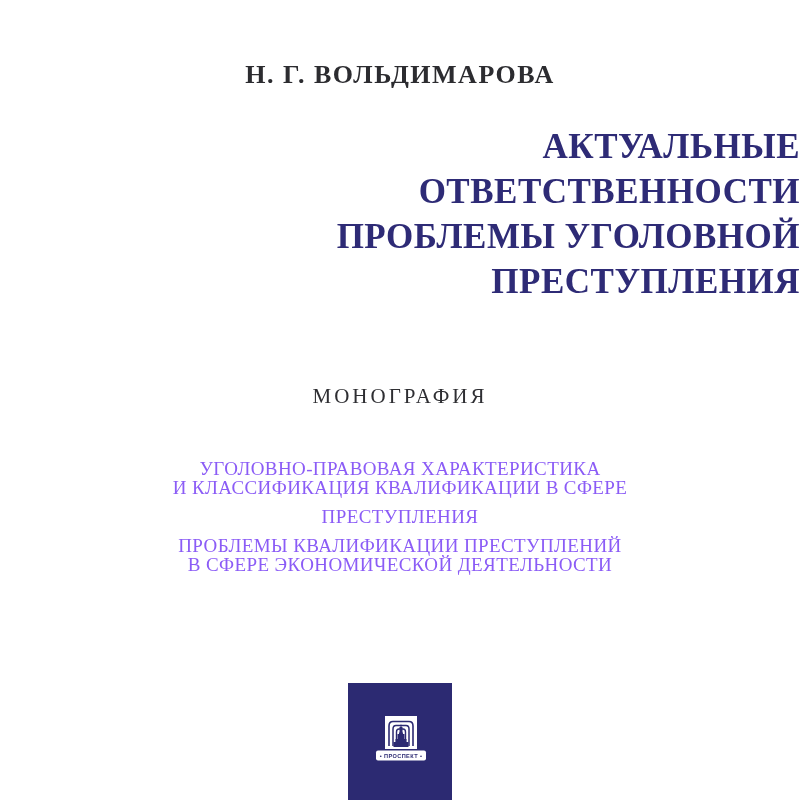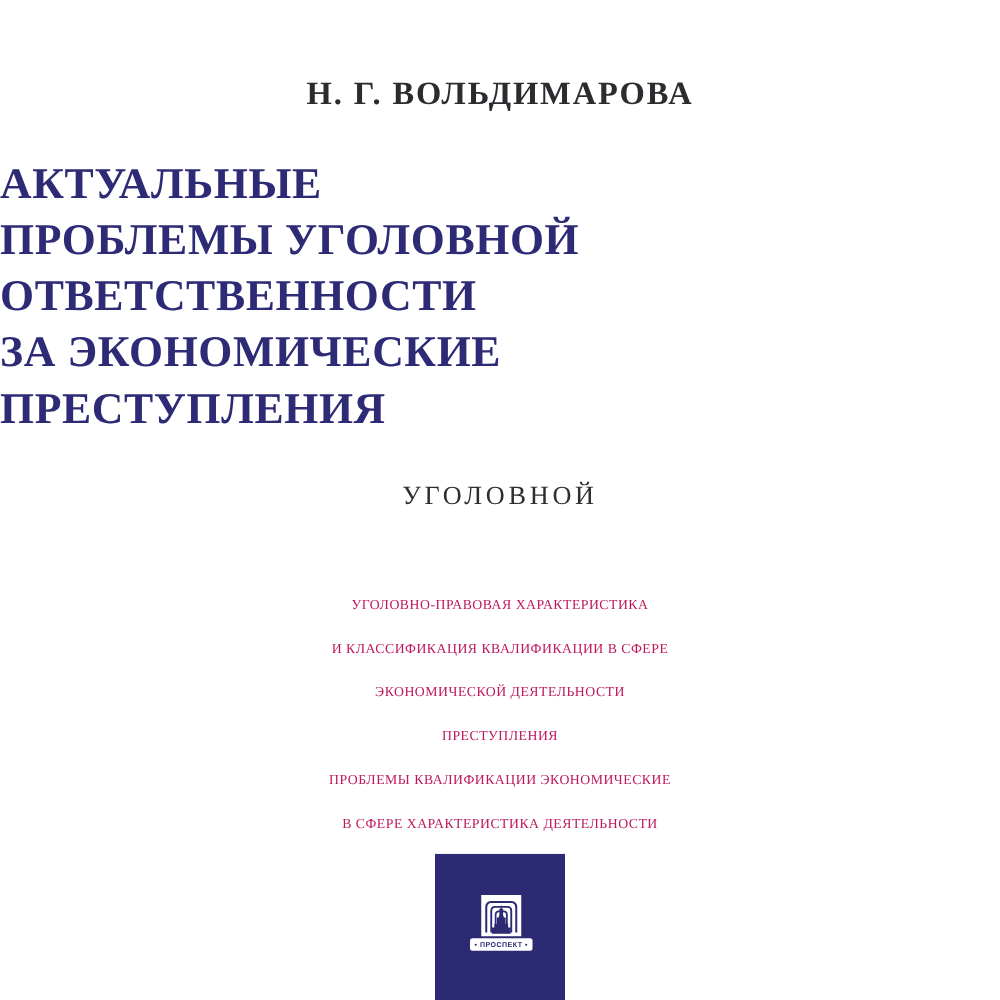--- a/index.html
+++ b/index.html
@@ -26,21 +26,21 @@
     font-size: 26px;
     font-weight: bold;
     letter-spacing: 1.5px;
     color: #2c2c30;
   }
   .title-block {
     position: absolute;
     top: 124px;
     left: 0;
     width: 800px;
-    text-align: left;
+    text-align: right;
   }
   .title-line {
     font-size: 35px;
     line-height: 45px;
     font-weight: bold;
     letter-spacing: 0.5px;
     color: #2e2b76;
   }
   .subtitle {
     position: absolute;
@@ -56,25 +56,24 @@
     position: absolute;
     top: 459px;
     left: 0;
     width: 800px;
     text-align: center;
   }
   .topic {
     margin: 0 0 10px 0;
   }
   .topic-line {
-    font-size: 11px;
+    font-size: 19px;
     line-height: 19px;
     letter-spacing: 0.4px;
-    color: #be185d;
-    margin-top: 16px;
+    color: #8b5cf6;
   }
   .publisher-block {
     position: absolute;
     left: 348px;
     top: 683px;
     width: 104px;
     height: 117px;
   }
   .publisher-block svg {
     display: block;
@@ -84,40 +83,38 @@
 </style>
 </head>
 <body>
 
 <div class="cover">
 
   <div class="author">Н. Г. ВОЛЬДИМАРОВА</div>
 
   <div class="title-block">
     <div class="title-line">АКТУАЛЬНЫЕ</div>
+    <div class="title-line">ОТВЕТСТВЕННОСТИ</div>
     <div class="title-line">ПРОБЛЕМЫ УГОЛОВНОЙ</div>
-    <div class="title-line">ОТВЕТСТВЕННОСТИ</div>
-    <div class="title-line">ЗА ЭКОНОМИЧЕСКИЕ</div>
     <div class="title-line">ПРЕСТУПЛЕНИЯ</div>
   </div>
 
-  <div class="subtitle">УГОЛОВНОЙ</div>
+  <div class="subtitle">МОНОГРАФИЯ</div>
 
   <div class="topics">
     <div class="topic">
       <div class="topic-line">УГОЛОВНО-ПРАВОВАЯ ХАРАКТЕРИСТИКА</div>
       <div class="topic-line">И КЛАССИФИКАЦИЯ КВАЛИФИКАЦИИ В СФЕРЕ</div>
-      <div class="topic-line">ЭКОНОМИЧЕСКОЙ ДЕЯТЕЛЬНОСТИ</div>
     </div>
     <div class="topic">
       <div class="topic-line">ПРЕСТУПЛЕНИЯ</div>
     </div>
     <div class="topic">
-      <div class="topic-line">ПРОБЛЕМЫ КВАЛИФИКАЦИИ ЭКОНОМИЧЕСКИЕ</div>
-      <div class="topic-line">В СФЕРЕ ХАРАКТЕРИСТИКА ДЕЯТЕЛЬНОСТИ</div>
+      <div class="topic-line">ПРОБЛЕМЫ КВАЛИФИКАЦИИ ПРЕСТУПЛЕНИЙ</div>
+      <div class="topic-line">В СФЕРЕ ЭКОНОМИЧЕСКОЙ ДЕЯТЕЛЬНОСТИ</div>
     </div>
   </div>
 
   <div class="publisher-block">
     <svg viewBox="0 0 104 117" xmlns="http://www.w3.org/2000/svg">
 
       <rect x="0" y="0" width="104" height="117" fill="#2c2a72"></rect>
 
       <rect x="37" y="33" width="32" height="33" fill="#ffffff"></rect>
 

